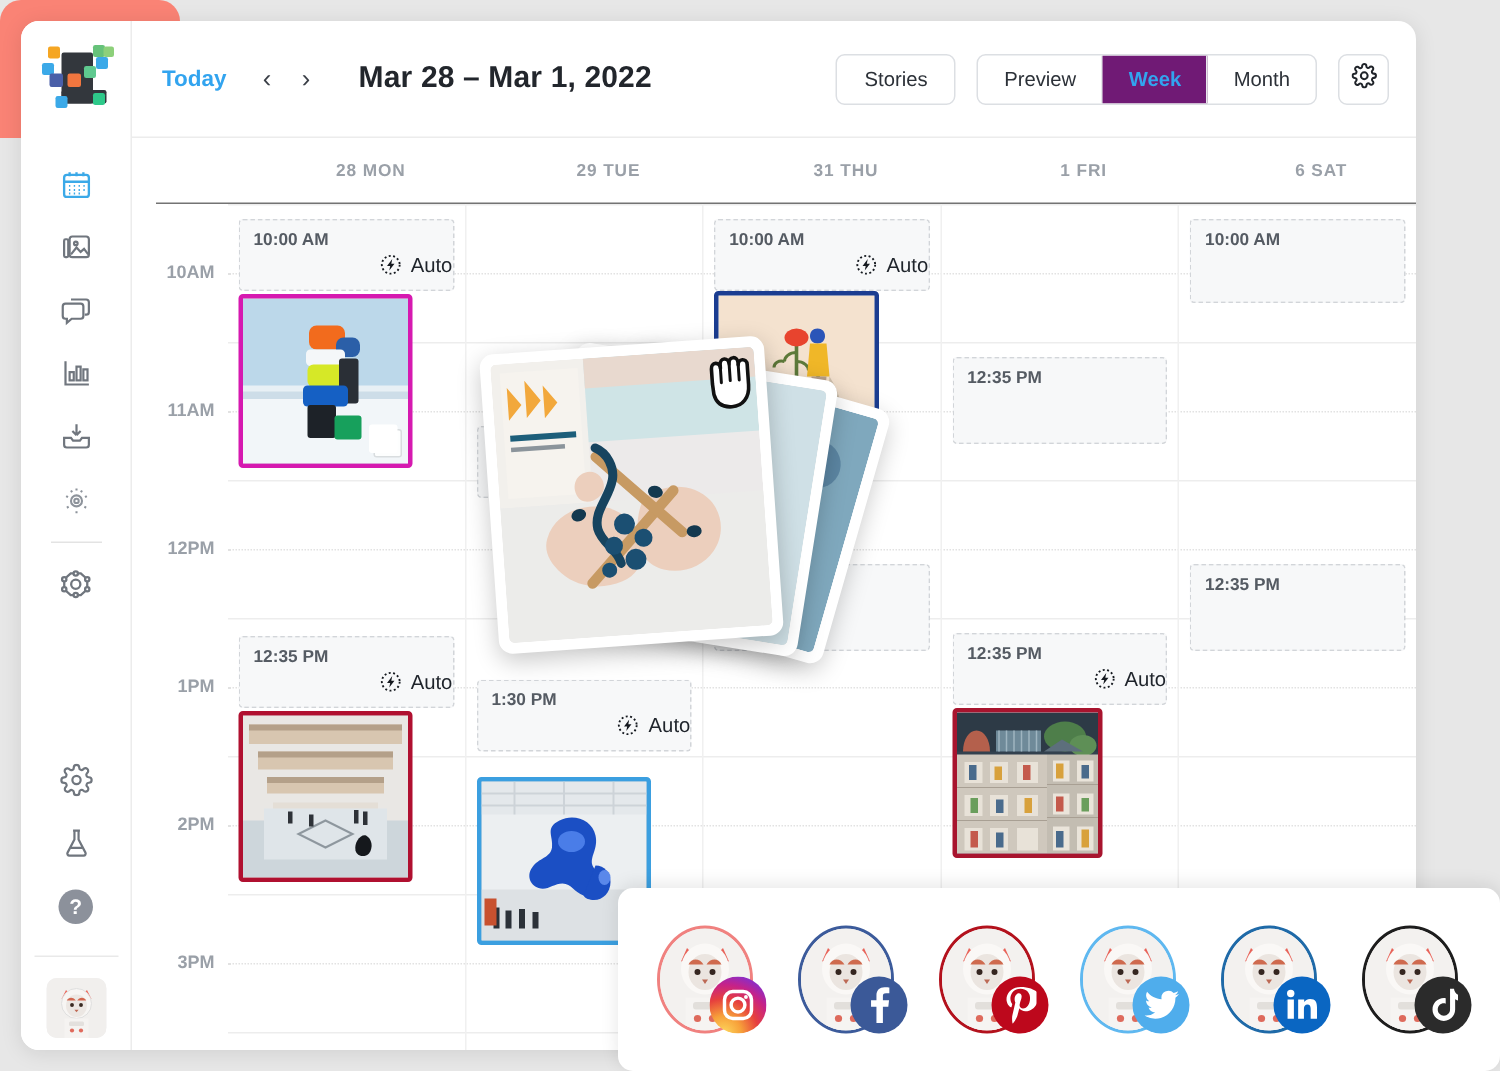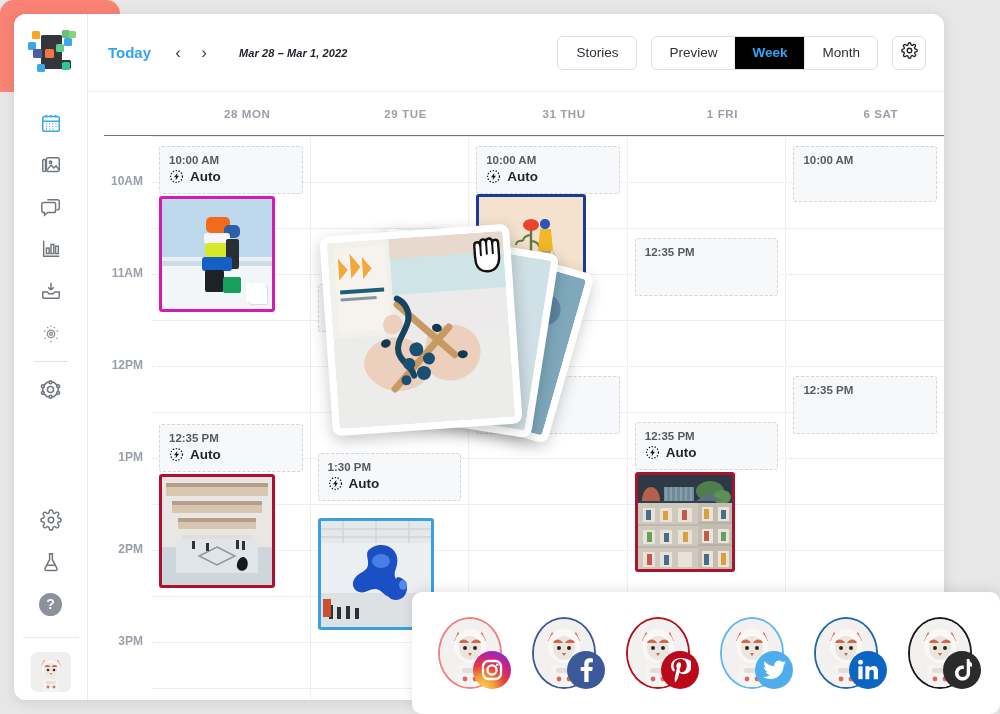--- a/index.html
+++ b/index.html
@@ -73,23 +73,22 @@
   }
   .today {
     color: #32a4ef; font-size: 15px; font-weight: 700;
     cursor: pointer; margin-right: 14px;
   }
   .navarrow {
     width: 26px; height: 26px; display: flex; align-items: center; justify-content: center;
     color: #3a3f47; font-size: 17px; cursor: pointer;
   }
   .daterange {
-    margin-left: 22px; font-size: 11px; font-weight: 700; color: #22262c;
+    margin-left: 22px; font-size: 20px; font-weight: 700; color: #22262c;
     letter-spacing: .1px;
-    font-style: italic;
   }
   .hspacer { flex: 1; }
 
   .btn {
     height: 34px; padding: 0 18px;
     border: 1px solid #dcdfe3; border-radius: 6px;
     background: #fff; color: #2c3138; font-size: 13.5px;
     display: flex; align-items: center; justify-content: center;
     cursor: pointer;
   }
@@ -97,21 +96,21 @@
     display: flex; height: 34px;
     border: 1px solid #dcdfe3; border-radius: 6px; overflow: hidden;
     margin-left: 14px;
   }
   .seg > div {
     padding: 0 17px; display: flex; align-items: center; justify-content: center;
     font-size: 13.5px; color: #2c3138; cursor: pointer;
     border-right: 1px solid #e7e9ec;
   }
   .seg > div:last-child { border-right: none; text-align: center; }
-  .seg > div.active { background: #000000; color: #32a4ef; font-weight: 600; }
+  .seg > div.active { background: #701a75; color: #32a4ef; font-weight: 600; }
   .gearbtn {
     width: 34px; height: 34px; margin-left: 14px;
     border: 1px solid #dcdfe3; border-radius: 6px; background: #fff;
     display: flex; align-items: center; justify-content: center; cursor: pointer;
   }
 
   
   .cal { position: absolute; left: 74px; top: 78px; width: 856px; height: 608px; }
   .dayhead {
     position: absolute; top: 0; left: 16px; width: 856px; height: 44px;
@@ -137,21 +136,21 @@
   .hline.half { background: none; border-top: 1px dotted #e2e2e2; height: 0; }
 
   
   .slot {
     position: absolute; left: 7px; right: 7px;
     background: #f7f8f9; border: 1px dashed #d2d5d9; border-radius: 3px;
   }
   .slot .t { font-size: 11.5px; font-weight: 700; color: #555b63; padding: 7px 0 0 9px; }
   .slot .auto {
     display: flex; align-items: center; gap: 6px;
-    padding: 3px 0 0 9px; font-size: 13.5px; font-weight: 700; color: #1f242b;
+    padding: 3px 0 0 9px; font-size: 13.5px; font-weight: 400; color: #1f242b; justify-content: flex-end;
   }
   .thumb {
     position: absolute; left: 7px;
     border: 3px solid #000; border-radius: 3px; overflow: hidden;
     background: #ddd;
   }
   .thumb .inner { position: absolute; inset: 0; }
   .multi {
     position: absolute; right: 7px; bottom: 7px;
     width: 19px; height: 19px; background: #fff; border-radius: 2px;

